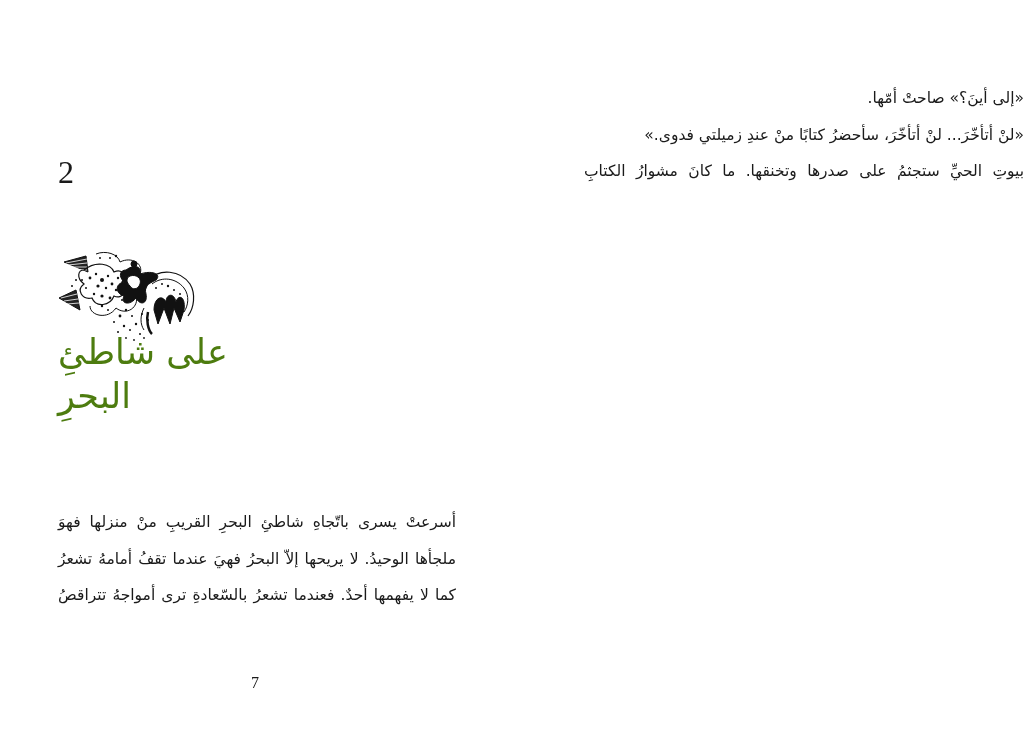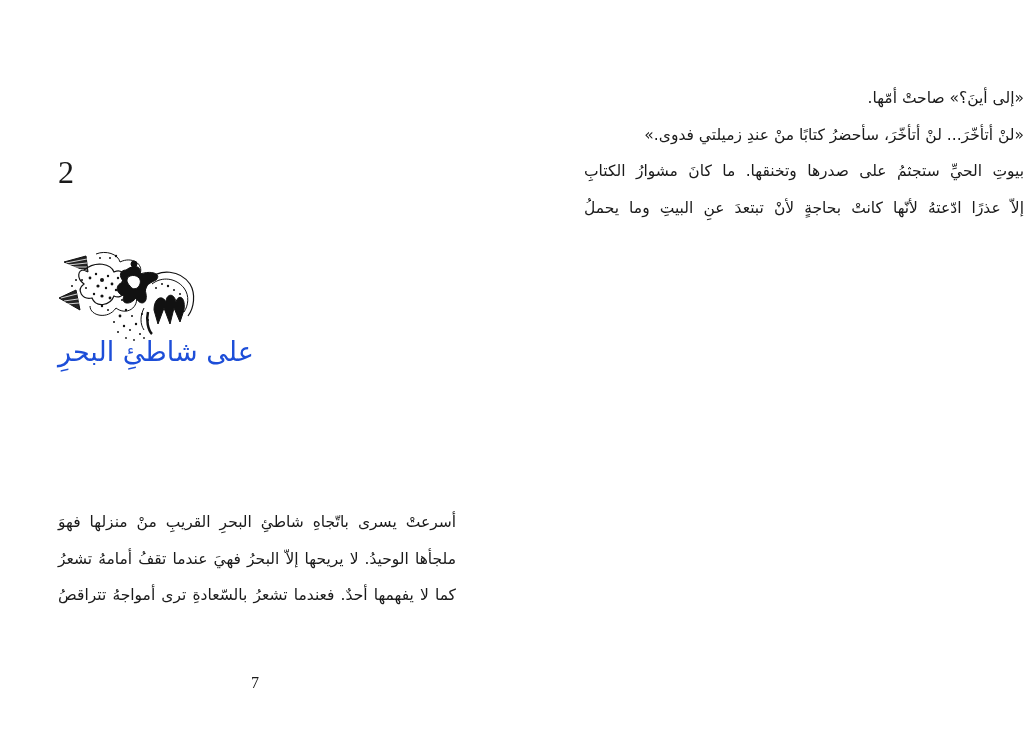--- a/index.html
+++ b/index.html
@@ -70,25 +70,25 @@
       top: 250px;
       width: 150px;
       height: 95px;
     }
     .chapter-title {
       position: absolute;
       left: 58px;
       top: 330px;
       width: 200px;
       font-family: "DejaVu Sans", sans-serif;
-      font-size: 27px;
+      font-size: 35px;
       line-height: 44px;
       direction: rtl;
       text-align: left;
-      color: #1d4ed8;
+      color: #4d7c0f;
       letter-spacing: -0.5px;
     }
     .left-text {
       position: absolute;
       left: 58px;
       top: 504px;
       width: 398px;
     }
     .left-text .line {
       display: block;
@@ -197,18 +197,17 @@
     </div>
 
     <div class="page-number left">7</div>
   </div>
 
   <div class="page page-right">
     <div class="right-text arabic">
       <span class="line">«إلى أينَ؟» صاحتْ أمّها.</span>
       <span class="line">«لنْ أتأخّرَ... لنْ أتأخّرَ، سأحضرُ كتابًا منْ عندِ زميلتي فدوى.»</span>
       <span class="line justify">بيوتِ الحيِّ ستجثمُ على صدرها وتخنقها. ما كانَ مشوارُ الكتابِ</span>
-      <span class="line justify">إلاّ عذرًا ادّعتهُ لأنّها كانتْ بحاجةٍ لأنْ تبتعدَ عنِ البيتِ وما يحملُ</span>
     </div>
 
   </div>
 
 </div>
 
 </body></html>

